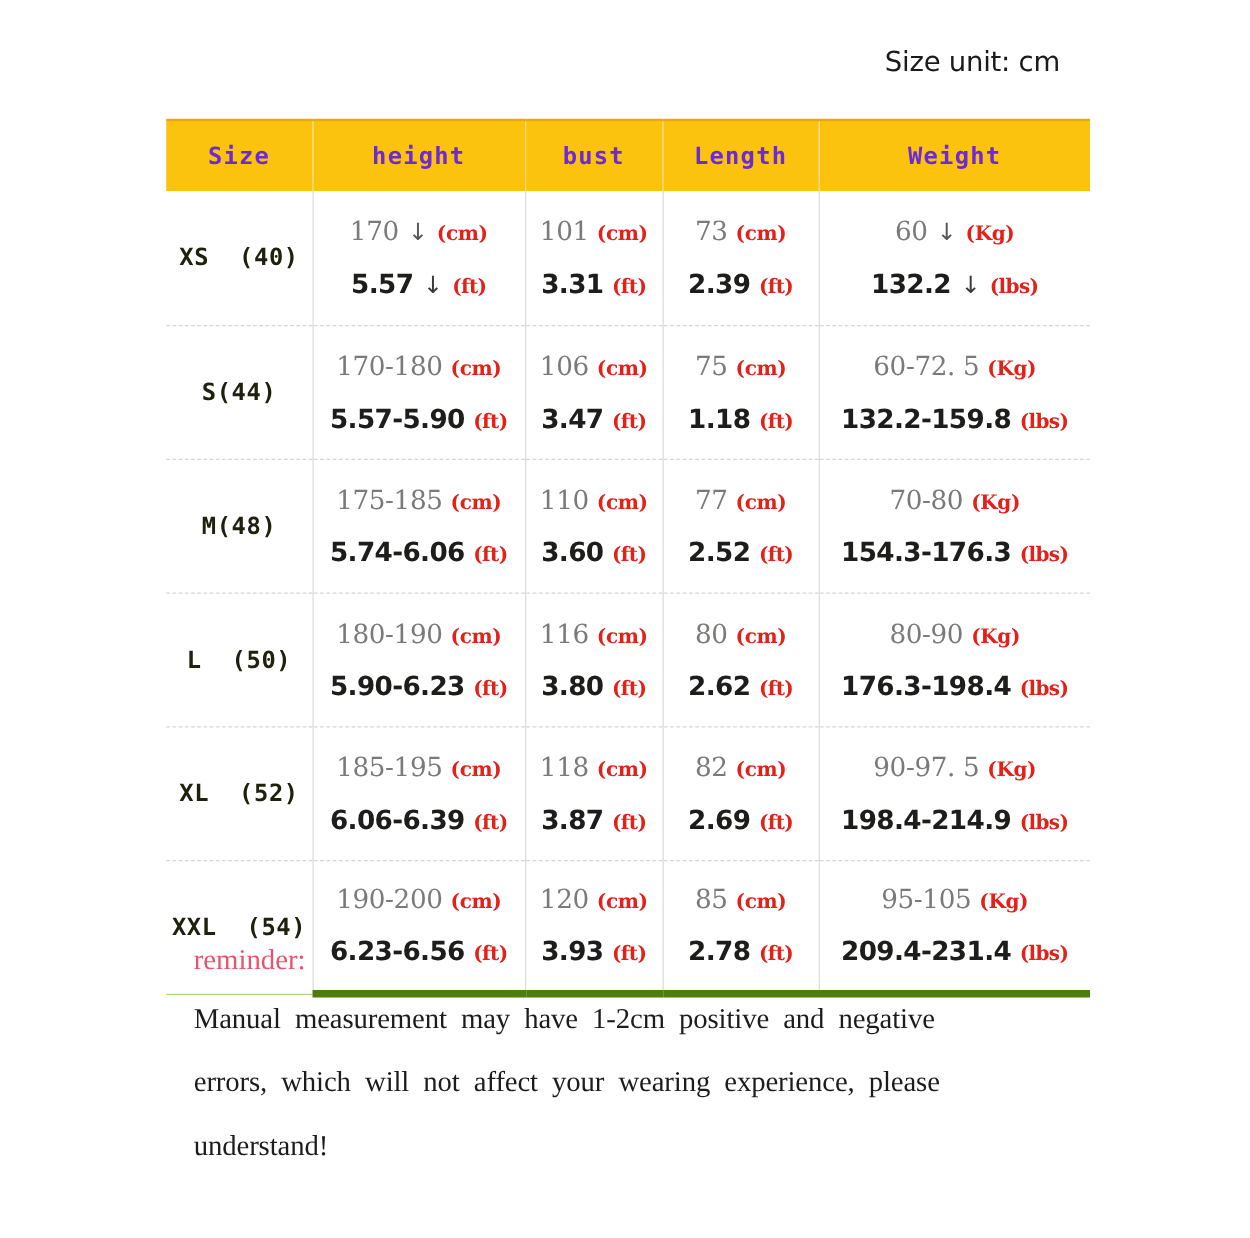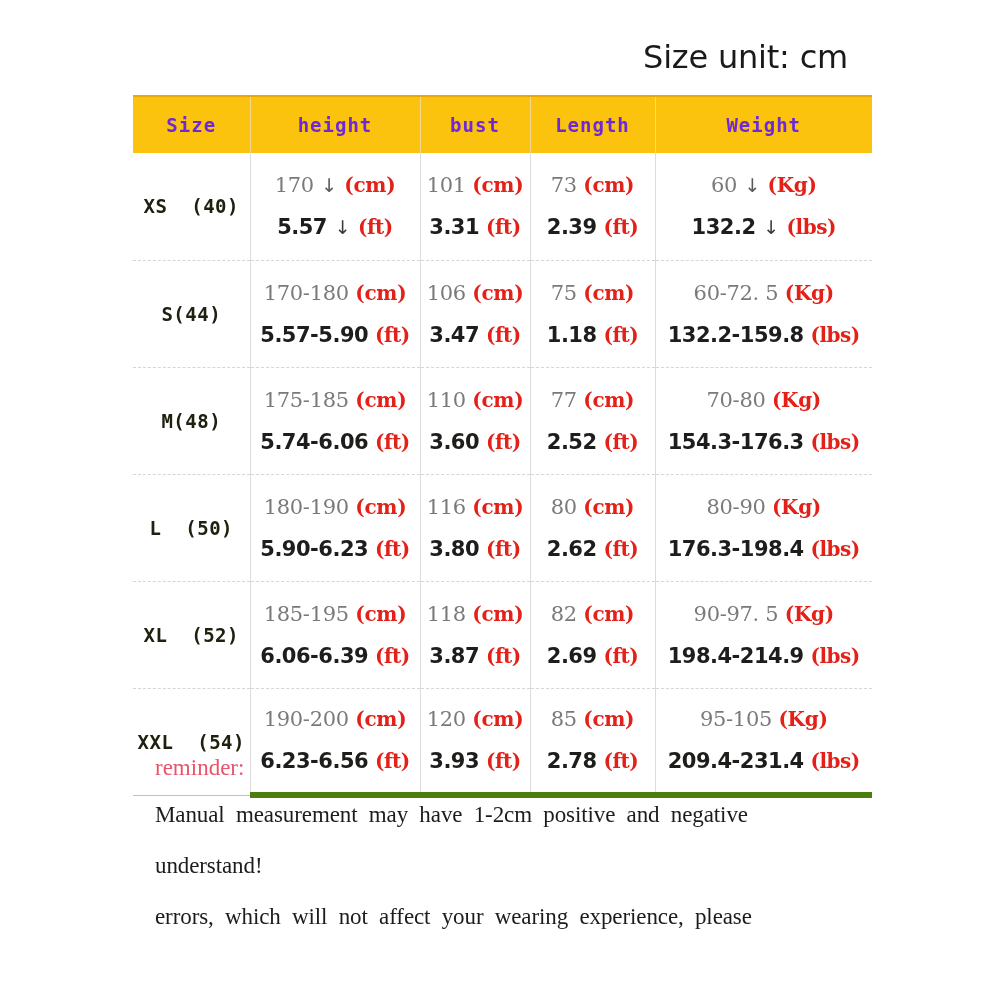--- a/index.html
+++ b/index.html
@@ -20,21 +20,21 @@
   }
 
   
   #size-unit-title {
     position: absolute;
     left: 0;
     top: 38px;
     width: 848px;
     text-align: right;
     font-family: "DejaVu Sans", "Liberation Sans", sans-serif;
-    font-size: 32px;
+    font-size: 22px;
     font-weight: 500;
     color: #1a1a1a;
     letter-spacing: -0.2px;
   }
 
   
   #size-table {
     position: absolute;
     left: 133px;
     top: 95px;
@@ -116,21 +116,21 @@
     font-weight: bold;
     color: #1d1d1b;
     font-family: "DejaVu Sans", "Liberation Sans", sans-serif;
     letter-spacing: -0.5px;
   }
 
   .unit {
     color: #E32119;
     font-family: "DejaVu Serif", "Liberation Serif", serif;
     font-weight: bold;
-    font-size: 20px;
+    font-size: 16px;
   }
 
   .arrow {
     color: #58585a;
     font-family: "DejaVu Sans", sans-serif;
     font-weight: normal;
     font-size: 19px;
     padding: 0 1px;
   }
   .line-imperial .arrow { color: #3a3a3a; }
@@ -348,18 +348,18 @@
             </div>
           </td>
         </tr>
       </tbody>
   </table>
 
   <div id="reminder-block">
     <div id="reminder-label">reminder:</div>
     <div id="reminder-lines">
         <div class="reminder-line">Manual  measurement  may  have  1-2cm  positive  and  negative</div>
+        <div class="reminder-line">errors,  which  will  not  affect  your  wearing  experience,  please</div>
         <div class="reminder-line">understand!</div>
-        <div class="reminder-line">errors,  which  will  not  affect  your  wearing  experience,  please</div>
       </div>
   </div>
 
 </div>
 
 </body></html>

